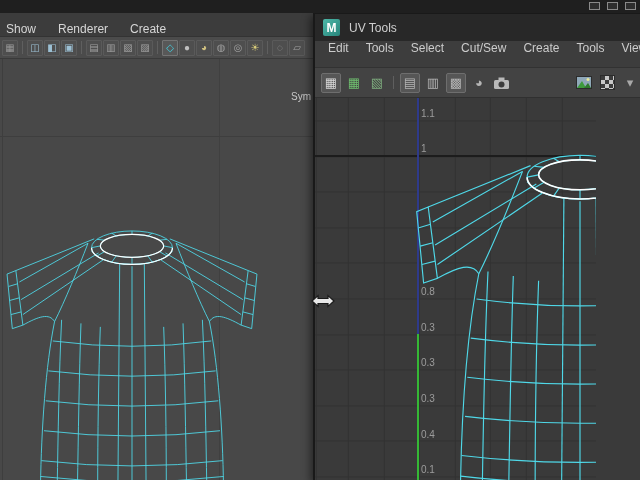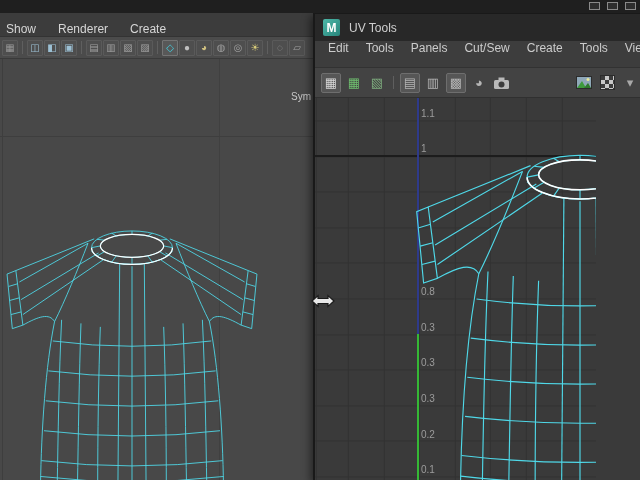--- a/index.html
+++ b/index.html
@@ -167,21 +167,21 @@
 <div id="uv-window" class="abs">
 
   <div id="uv-titlebar" class="abs">
     <div id="maya-logo">M</div>
     <span id="uv-title">UV Tools</span>
   </div>
 
   <div id="uv-menubar" class="abs">
     <span>Edit</span>
     <span>Tools</span>
-    <span>Panels</span>
+    <span>Select</span>
     <span>Cut/Sew</span>
     <span>Create</span>
     <span>Tools</span>
     <span>View</span>
   </div>
 
   <div id="uv-toolbar" class="abs">
     <span class="uvbtn sel" style="color:#d8d8d8">▦</span>
     <span class="uvbtn" style="color:#6fbf6f">▦</span>
     <span class="uvbtn" style="color:#7fae7f">▧</span>
@@ -216,21 +216,21 @@
     <div id="v1-line" class="abs"></div>
     <div id="axis-blue" class="abs"></div>
     <div id="axis-green" class="abs"></div>
 
     <span class="tick" style="top:10px">1.1</span>
     <span class="tick" style="top:45px">1</span>
     <span class="tick" style="top:188px">0.8</span>
     <span class="tick" style="top:224px">0.3</span>
     <span class="tick" style="top:259px">0.3</span>
     <span class="tick" style="top:295px">0.3</span>
-    <span class="tick" style="top:331px">0.2</span>
+    <span class="tick" style="top:331px">0.4</span>
     <span class="tick" style="top:366px">0.1</span>
 
     <svg class="shirt-svg" width="325" height="383" viewBox="0 0 325 383">
       <use href="#tshirt" transform="translate(92.5,37.75) scale(1.15)"></use>
     </svg>
   </div>
 </div>
 
 <div id="cursor" class="abs">
   <svg width="26" height="18" viewBox="0 0 26 18">

